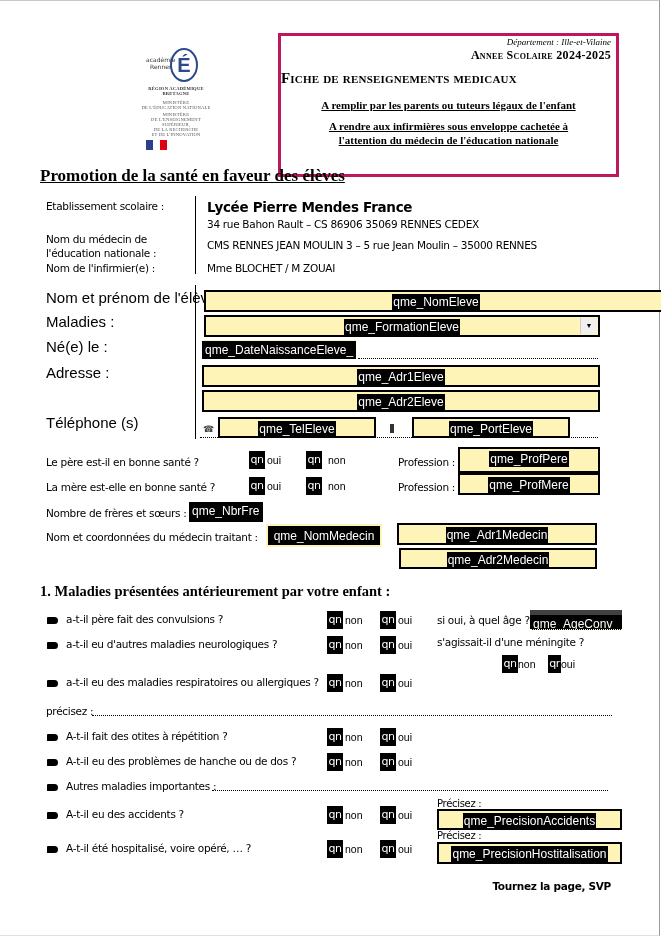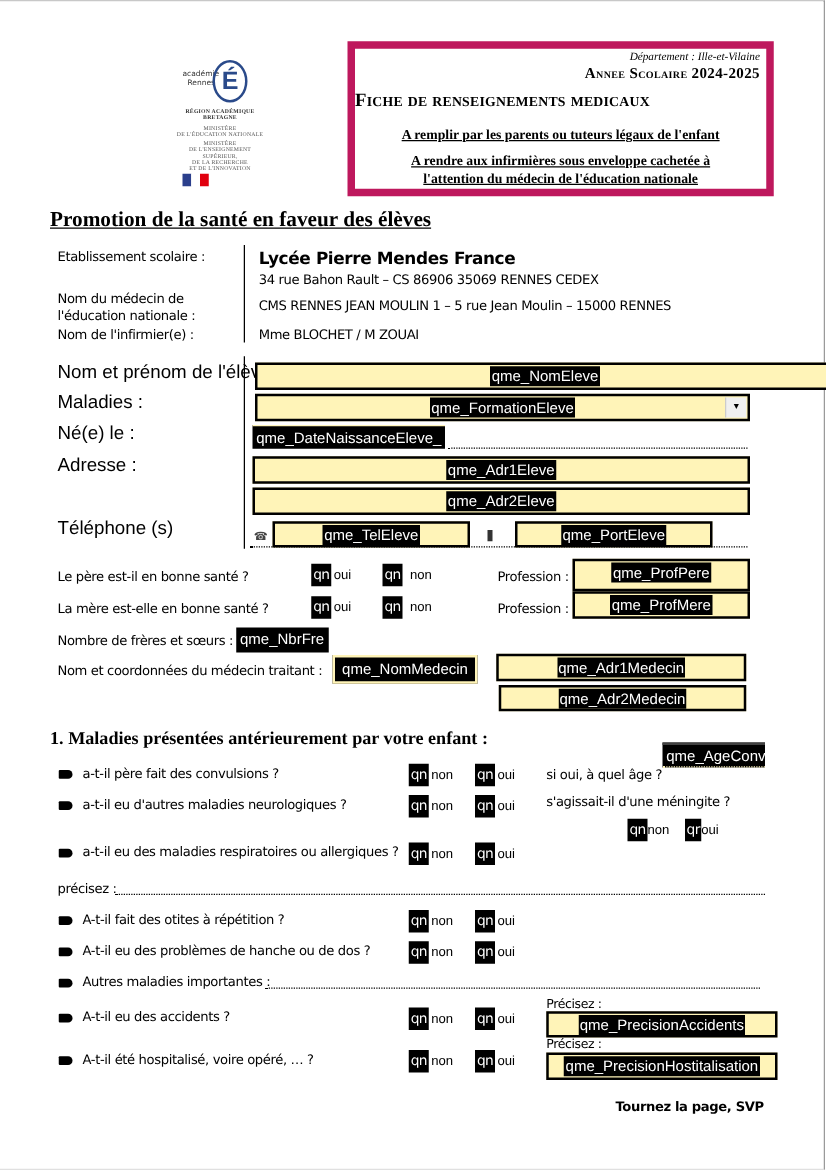--- a/index.html
+++ b/index.html
@@ -13,21 +13,21 @@
 
   
   .logo { left: 138px; top: 40px; width: 76px; height: 112px; }
   .logo .acad { position: absolute; left: 8px; top: 16px; font-family: "DejaVu Sans", sans-serif; font-size: 6px; line-height: 7px; text-align: right; width: 26px; color:#333; }
   .logo .bigE { position: absolute; left: 32px; top: 8px; width: 24px; height: 30px; border-radius: 50%; border: 2px solid #2a4a8a; color:#2a4a8a; font-weight: bold; font-size: 20px; text-align: center; line-height: 30px; font-family: "Liberation Sans", sans-serif; }
   .logo .small { position: absolute; left: 0; width: 76px; text-align: center; font-family: "Liberation Serif", serif; font-size: 4.6px; line-height: 5px; color: #555; letter-spacing: 0.2px; }
   .flag { position: absolute; left: 8px; top: 96px; width: 22px; height: 10px; }
   .flag span { display:inline-block; width: 7px; height: 10px; }
 
   
-  .hbox { left: 278px; top: 33px; width: 341px; height: 124px; border: 6px solid #be185d; box-sizing: border-box; }
+  .hbox { left: 278px; top: 33px; width: 341px; height: 144px; border: 3px solid #be185d; box-sizing: border-box; }
   .hbox .dep { position:absolute; right: 5px; top: 1px; font-style: italic; font-size: 9px; font-family: "Liberation Serif", serif; }
   .hbox .annee { position:absolute; right: 5px; top: 12px; font-weight: bold; font-size: 12px; font-family: "Liberation Serif", serif; font-variant: small-caps; letter-spacing: 0.3px; }
   .hbox .fiche { position:absolute; left: 0; width: 100%; top: 34px; font-weight: bold; font-size: 15px; font-family: "Liberation Serif", serif; font-variant: small-caps; letter-spacing: 0.2px; }
   .hbox .sub { position:absolute; left:0; width:100%; text-align:center; font-weight: bold; font-size: 11px; font-family: "Liberation Serif", serif; text-decoration: underline; line-height: 14px; }
 
   .title { left: 40px; top: 166px; font-size: 17px; font-weight: bold; text-decoration: underline; font-family: "Liberation Serif", serif; }
   .vline { left: 195px; width: 1px; background: #000; }
 
   
   .field { position: absolute; background: #fff4b8; border: 2px solid #000; box-sizing: border-box; height: 22px; text-align: center; }
@@ -85,21 +85,21 @@
 </div>
 
 <div class="abs title">Promotion de la santé en faveur des élèves</div>
 
 <div class="abs vline" style="top:196px;height:78px"></div>
 <div class="abs lbl2" style="left:46px;top:200px">Etablissement scolaire :</div>
 <div class="abs" style="left:207px;top:199px;font-size:13.5px;font-weight:bold;font-family:'DejaVu Sans',sans-serif;letter-spacing:-0.3px">Lycée Pierre Mendes France</div>
 <div class="abs lbl2" style="left:207px;top:218px">34 rue Bahon Rault – CS 86906 35069 RENNES CEDEX</div>
 <div class="abs lbl2" style="left:46px;top:233px">Nom du médecin de</div>
 <div class="abs lbl2" style="left:46px;top:247px">l'éducation nationale :</div>
-<div class="abs lbl2" style="left:207px;top:239px">CMS RENNES JEAN MOULIN 1 – 5 rue Jean Moulin – 15000 RENNES</div>
+<div class="abs lbl2" style="left:207px;top:239px">CMS RENNES JEAN MOULIN 3 – 5 rue Jean Moulin – 35000 RENNES</div>
 <div class="abs lbl2" style="left:46px;top:262px">Nom de l'infirmier(e) :</div>
 <div class="abs lbl2" style="left:207px;top:262px">Mme BLOCHET / M ZOUAI</div>
 
 <div class="abs vline" style="top:285px;height:154px"></div>
 <div class="abs lbl" style="left:46px;top:289px">Nom et prénom de l'élève :</div>
 <div class="field" style="left:204px;top:290px;width:464px"><span class="ph">qme_NomEleve</span></div>
 
 <div class="abs lbl" style="left:46px;top:313px">Maladies :</div>
 <div class="field" style="left:204px;top:315px;width:396px"><span class="ph">qme_FormationEleve</span><span class="ddbtn">▼</span></div>
 
@@ -137,21 +137,21 @@
 <div class="field" style="left:266px;top:524px;width:116px;height:23px;background:#000;border-color:#fff4b8;border-width:2px"><span class="ph">qme_NomMedecin</span></div>
 <div class="field" style="left:397px;top:523px;width:200px;height:22px"><span class="ph">qme_Adr1Medecin</span></div>
 <div class="field" style="left:399px;top:548px;width:198px;height:21px"><span class="ph">qme_Adr2Medecin</span></div>
 
 <div class="abs section">1. Maladies présentées antérieurement par votre enfant :</div>
 
 <div class="q lbl2" style="top:613px"><span class="bullet"></span><span>a-t-il père fait des convulsions ?</span></div>
 <div class="cb" style="left:327px;top:611px"><span class="qn">qn</span><span class="t">non</span></div>
 <div class="cb" style="left:380px;top:611px"><span class="qn">qn</span><span class="t">oui</span></div>
 <div class="abs lbl2" style="left:437px;top:614px">si oui, à quel âge ?</div>
-<div class="darkfield" style="left:530px;top:594px;width:82px;border-bottom:1px dotted #fff4b8;border-top:2px solid #404040">qme_AgeConv</div>
+<div class="darkfield" style="left:530px;top:610px;width:92px;border-bottom:1px dotted #fff4b8;border-top:5px solid #404040">qme_AgeConv</div>
 
 <div class="q lbl2" style="top:638px"><span class="bullet"></span><span>a-t-il eu d'autres maladies neurologiques ?</span></div>
 <div class="cb" style="left:327px;top:636px"><span class="qn">qn</span><span class="t">non</span></div>
 <div class="cb" style="left:380px;top:636px"><span class="qn">qn</span><span class="t">oui</span></div>
 <div class="abs lbl2" style="left:437px;top:636px">s'agissait-il d'une méningite ?</div>
 <div class="cb" style="left:502px;top:655px"><span class="qn">qn</span><span class="t" style="margin-left:0">non</span></div>
 <div class="cb" style="left:548px;top:655px"><span class="qn" style="width:13px">qr</span><span class="t" style="margin-left:0">oui</span></div>
 
 <div class="q lbl2" style="top:676px"><span class="bullet"></span><span>a-t-il eu des maladies respiratoires ou allergiques ?</span></div>
 <div class="cb" style="left:327px;top:674px"><span class="qn">qn</span><span class="t">non</span></div>

